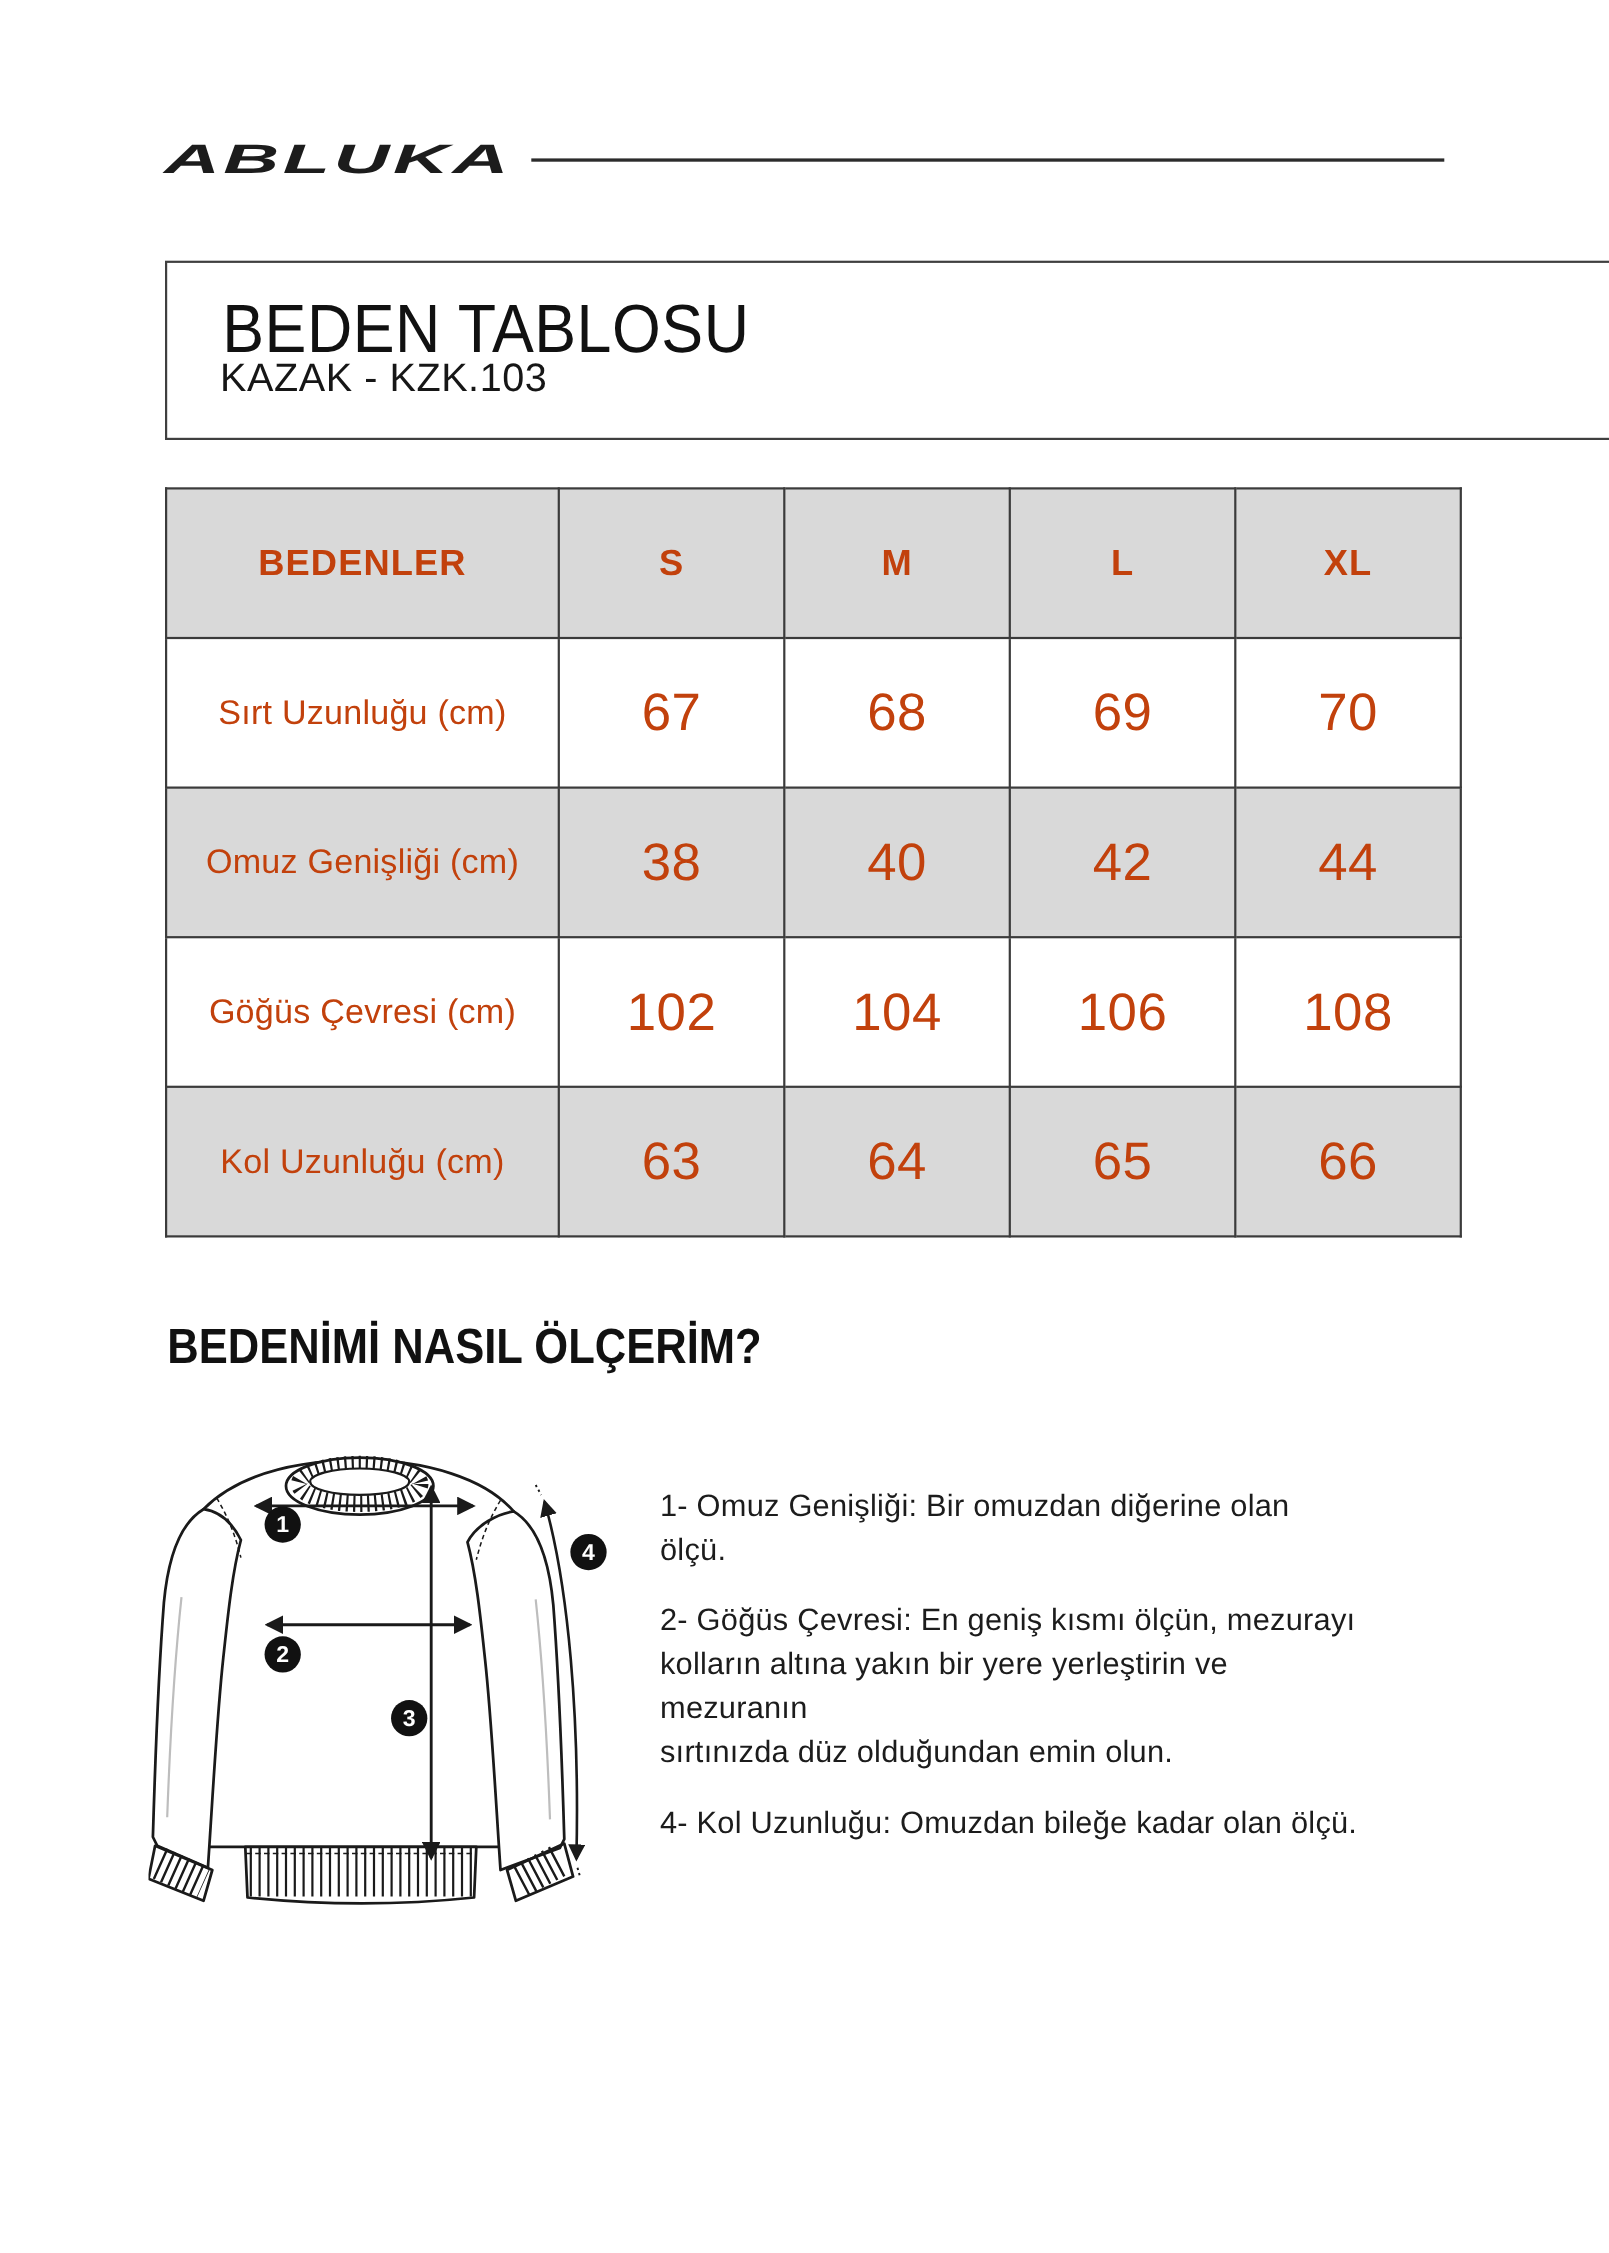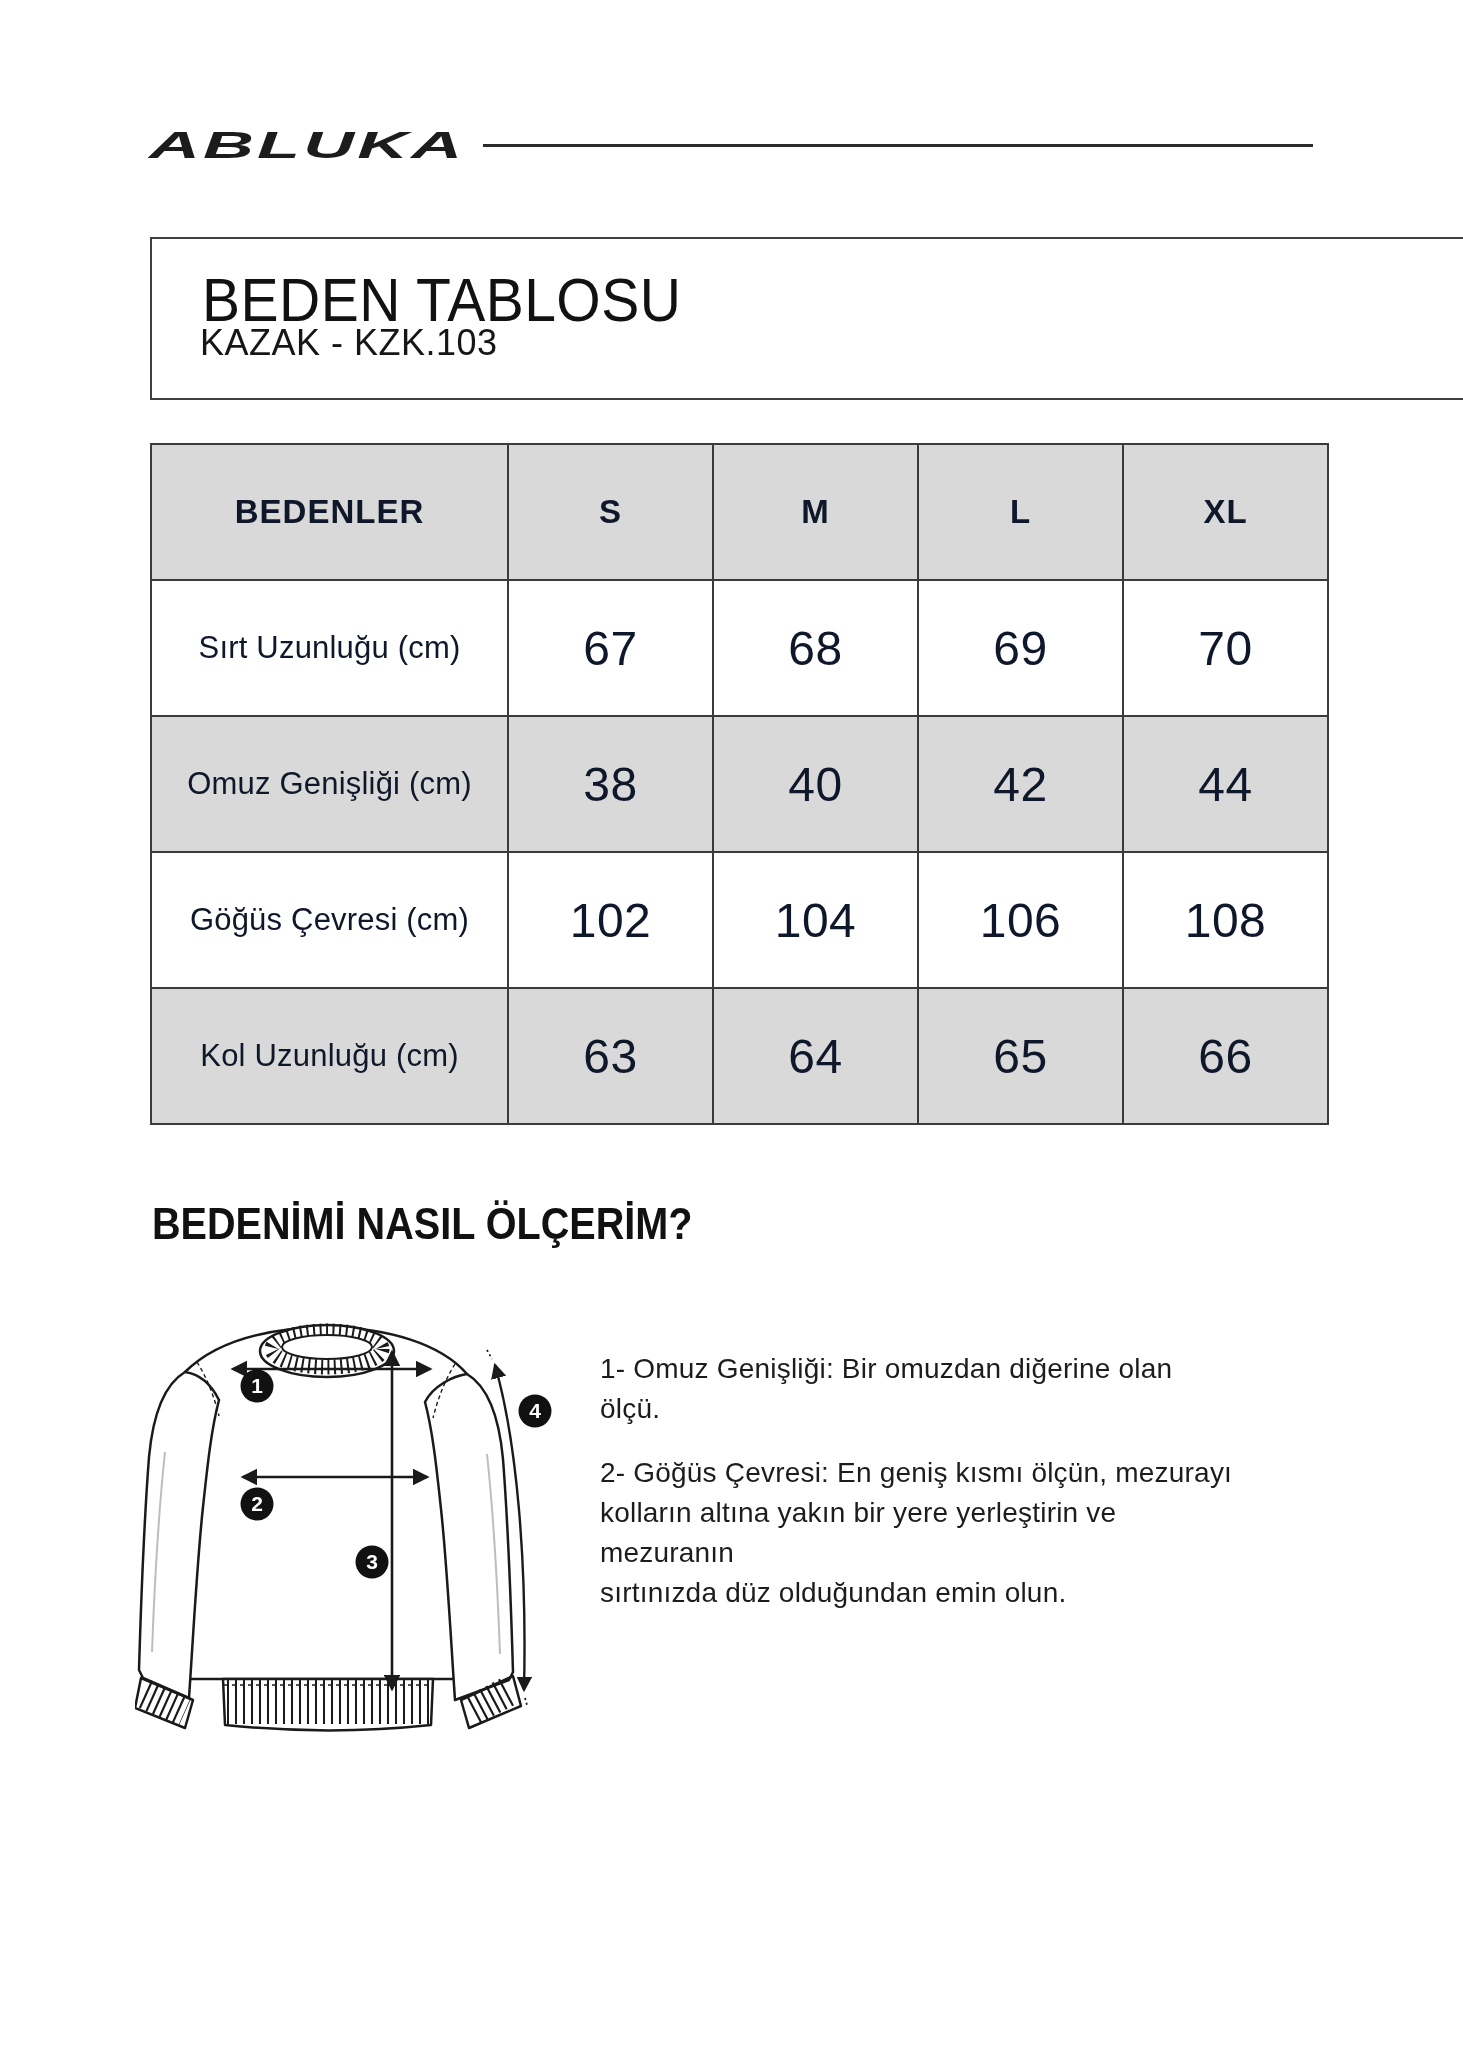--- a/index.html
+++ b/index.html
@@ -27,21 +27,21 @@
   }
   .doc-subtitle{
     position:absolute;left:48px;top:86px;font-size:36px;line-height:1;
     color:#161616;letter-spacing:0.5px;white-space:nowrap;
   }
   
   .size-table-wrap{position:absolute;left:150px;top:443px;}
   table.size-table{border-collapse:collapse;table-layout:fixed;}
   table.size-table td,table.size-table th{
     border:2px solid #3b3b3b;text-align:center;vertical-align:middle;
-    padding:0;color:#0f172a;background:#ffffff;
+    padding:0;color:#c2410c;background:#ffffff;
   }
   table.size-table .c0{width:355px;}
   table.size-table .cs{width:203px;}
   table.size-table tr{height:136px;}
   tr.head th{background:#d9d9d9;font-size:33px;font-weight:bold;letter-spacing:1px;}
   tr.alt td{background:#d9d9d9;margin-top:37px;}
   td.rowlabel{font-size:31px;letter-spacing:0.2px;}
   td.val{font-size:48px;letter-spacing:0.5px;}
   
   .howto-heading{
@@ -113,20 +113,21 @@
     </table>
 </div>
 
 <div class="howto-heading">BEDENİMİ NASIL ÖLÇERİM?</div>
 
 <div class="howto-text">
   <p class="howto-item">1- Omuz Genişliği: Bir omuzdan diğerine olan ölçü.</p>
   <p class="howto-item">2- Göğüs Çevresi: En geniş kısmı ölçün, mezurayı
 kolların altına yakın bir yere yerleştirin ve mezuranın
 sırtınızda düz olduğundan emin olun.</p>
+  <p class="howto-item">4- Kol Uzunluğu: Omuzdan bileğe kadar olan ölçü.</p>
 </div>
 
 <div class="diagram-wrap">
   <svg width="420" height="445" viewBox="0 0 420 445" xmlns="http://www.w3.org/2000/svg">
     <defs>
       <marker id="ah" viewBox="0 0 10 10" refX="8.5" refY="5" markerWidth="6.5" markerHeight="6.5" orient="auto-start-reverse">
         <path d="M0,0 L10,5 L0,10 z" fill="#1a1a1a"></path>
       </marker>
     </defs>
 

